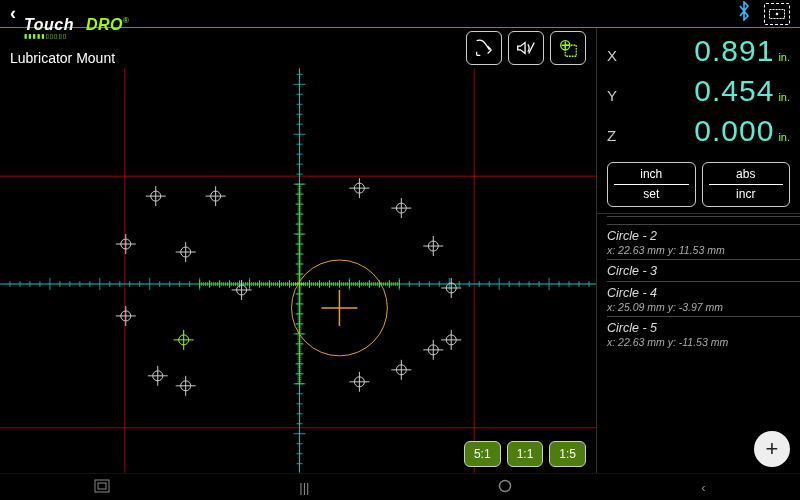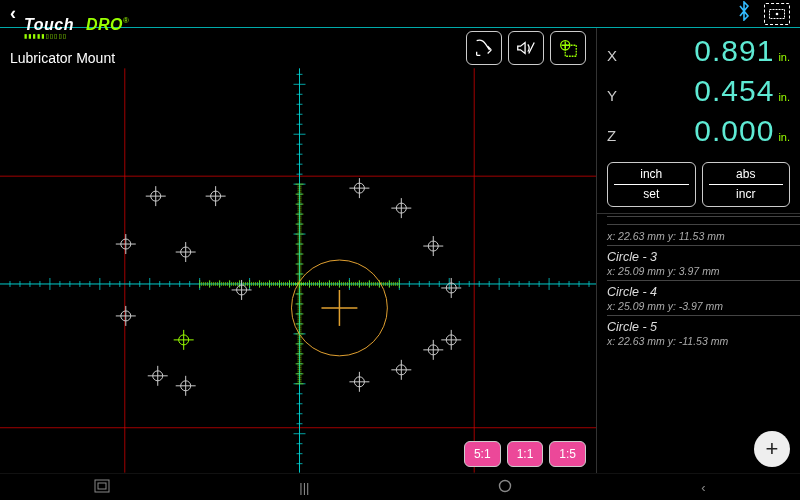--- a/index.html
+++ b/index.html
@@ -23,21 +23,21 @@
   .proj-row { height: 40px; display: flex; align-items: center; padding: 0 10px; }
   .proj-title { font-size: 14px; margin-top: 20px; }
   .proj-spacer { flex: 1; }
   .iconbtn { border: 1px solid #ccc; border-radius: 6px; width: 36px; height: 34px; margin-left: 6px; display: flex; align-items: center; justify-content: center; cursor: pointer; }
   .iconbtn svg { width: 22px; height: 22px; }
 
   .canvas { position: absolute; left: 0; top: 40px; right: 0; bottom: 0; }
   .canvas svg { width: 100%; height: 100%; }
 
   .zoomrow { position: absolute; right: 10px; bottom: 6px; display: flex; gap: 6px; }
-  .zoombtn { border: 1px solid #ccc; border-radius: 6px; background: #ec4899; color: #fff; padding: 5px 9px; font-size: 12px; cursor: pointer; }
+  .zoombtn { border: 1px solid #ccc; border-radius: 6px; background: #4d7c0f; color: #fff; padding: 5px 9px; font-size: 12px; cursor: pointer; }
 
   .readouts { padding: 6px 10px 2px 10px; }
   .ro-row { display: flex; align-items: baseline; justify-content: flex-end; height: 40px; }
   .ro-label { color: #ccc; font-size: 15px; width: 20px; text-align: left; }
   .ro-val { color: #5eead4; font-size: 30px; font-weight: 500; font-family: "Arial Narrow", Arial; letter-spacing: 1px; }
   .ro-unit { color: #9f0; font-size: 11px; margin-left: 4px; margin-bottom: 4px; }
   .ro-mid { flex: 1; }
 
   .btns-row { display: flex; gap: 6px; padding: 6px 10px; border-bottom: 1px solid #333; }
   .twolinebtn { flex: 1; border: 1px solid #ccc; border-radius: 6px; padding: 4px 0; text-align: center; cursor: pointer; font-size: 12px; color: #fff; line-height: 1.25; }
@@ -511,25 +511,25 @@
       <div class="twolinebtn">
         <span class="l1">abs</span>
         <span class="l2">incr</span>
       </div>
     </div>
 
     <div class="items">
       <div class="item">
       </div>
       <div class="item">
+        <div class="t">Circle - 2</div>
         <div class="s">x: 22.63 mm y: 11.53 mm</div>
       </div>
       <div class="item">
         <div class="t">Circle - 3</div>
-        <div class="s">x: 25.09 mm y: 3.97 mm</div>
       </div>
       <div class="item">
         <div class="t">Circle - 4</div>
         <div class="s">x: 25.09 mm y: -3.97 mm</div>
       </div>
       <div class="item">
         <div class="t">Circle - 5</div>
         <div class="s">x: 22.63 mm y: -11.53 mm</div>
       </div>
       <div class="fab">+</div>

